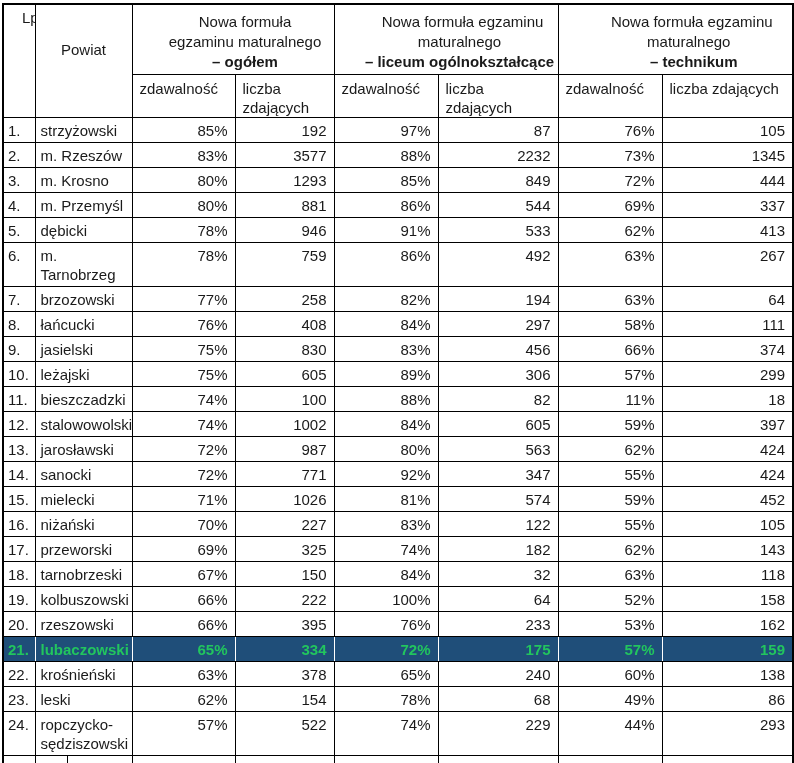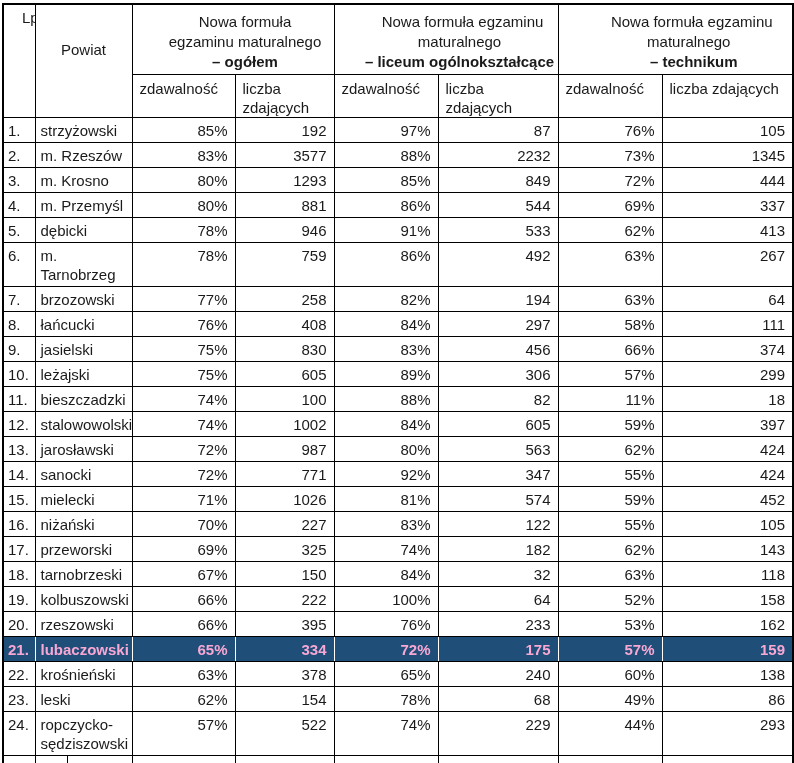--- a/index.html
+++ b/index.html
@@ -41,21 +41,21 @@
 
   
   tbody tr { height: 24px; }
   tbody td { padding: 3px 4px 2px 4px; vertical-align: top; line-height: 19px; }
   td.lp { padding-left: 4px; }
   td.powiat { padding-left: 5px; }
   td.num { text-align: right; padding-right: 7px; }
 
   tr.highlight td {
     background: var(--hl, #1f4e79);
-    color: #f9a8d4;
+    color: #22c55e;
     font-weight: bold;
     border-left: 1px solid #ffffff;
     border-right: 1px solid #ffffff;
   }
 
   .artifact {
     position: absolute;
     left: 67px; top: 753px;
     width: 1px; height: 10px;
     background: #000;

